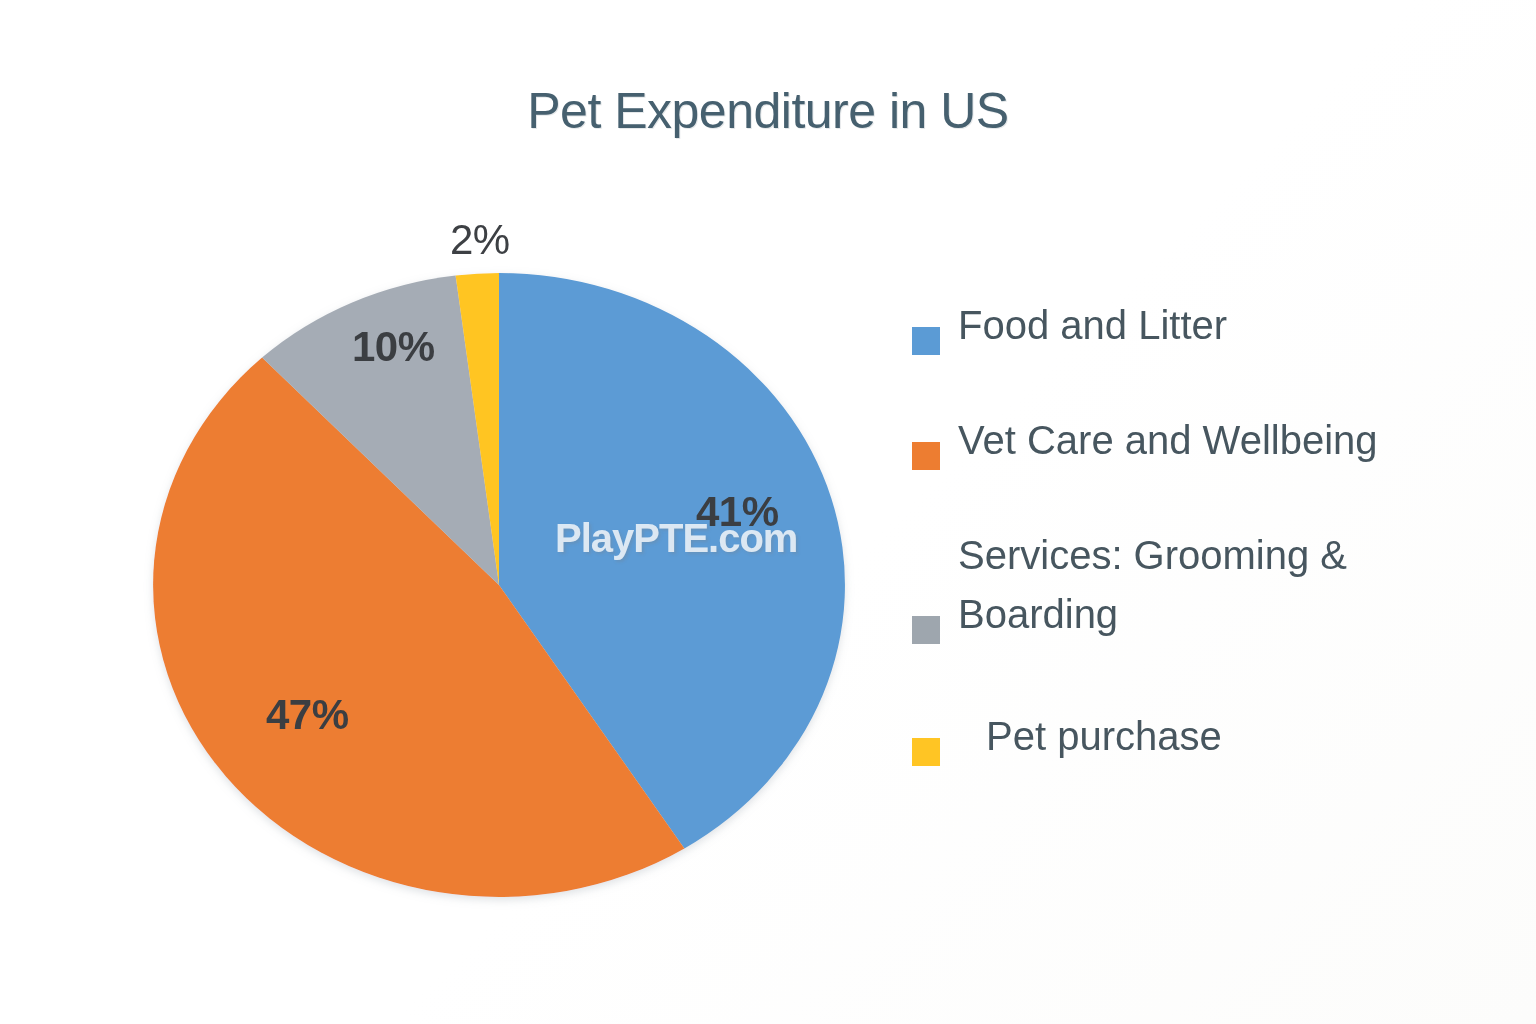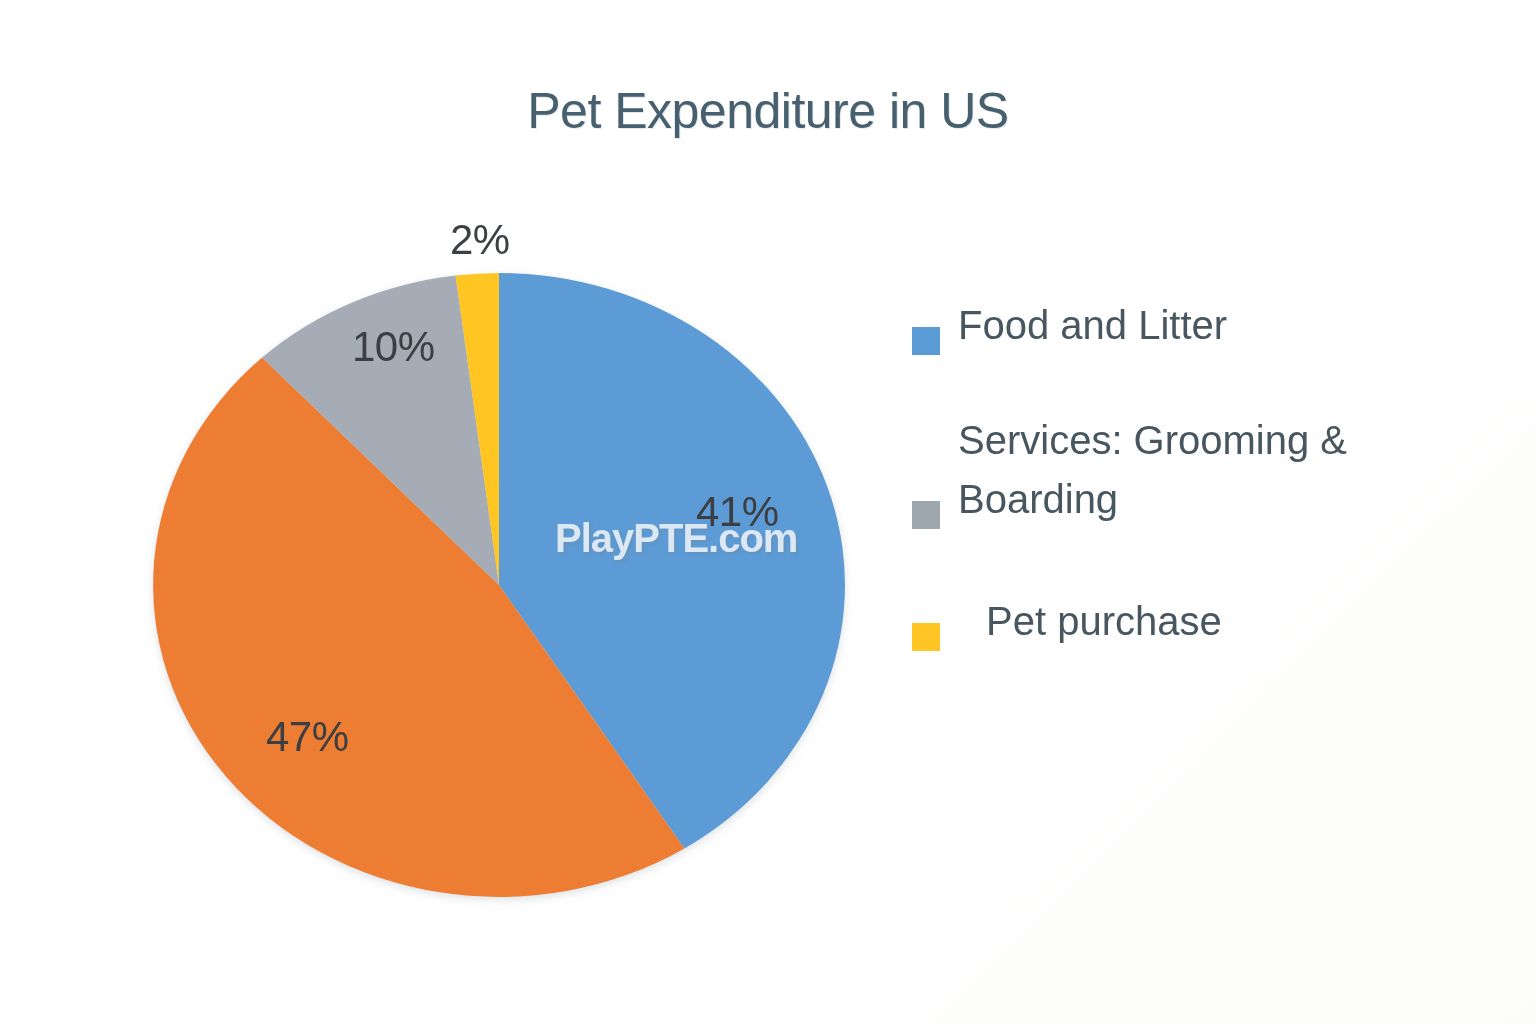--- a/index.html
+++ b/index.html
@@ -55,23 +55,23 @@
 
   
   .slice-label {
     position: absolute;
     font-size: 42px;
     color: #3d4044;
     font-family: "Liberation Sans", sans-serif;
     white-space: nowrap;
     letter-spacing: -0.5px;
   }
-  .slice-label.on-slice { color: #3b3e42; }
+  .slice-label.on-slice { color: #3b3e42; font-weight: bold; }
   #label-food      { left: 696px; top: 488px; text-align: right; }
-  #label-vet       { left: 266px; top: 713px; }
+  #label-vet       { left: 266px; top: 691px; }
   #label-services  { left: 352px; top: 323px; }
   #label-petpurch  { left: 450px; top: 216px; }
 
   
   #watermark {
     position: absolute;
     left: 555px;
     top: 516px;
     font-size: 40px;
     font-weight: bold;
@@ -149,20 +149,24 @@
 
   <div id="watermark">PlayPTE.com</div>
 
   <div id="legend">
 
     <div class="legend-item" id="legend-item-0">
       <span class="legend-swatch" style="background:#5B9BD5"></span>
       <span class="legend-label">Food and Litter</span>
     </div>
 
+    <div class="legend-item" id="legend-item-1">
+      <span class="legend-swatch" style="background:#ED7D31"></span>
+      <span class="legend-label">Vet Care and Wellbeing</span>
+    </div>
 
     <div class="legend-item" id="legend-item-2">
       <span class="legend-swatch" style="background:#9EA6AE"></span>
       <span class="legend-label">Services: Grooming &amp; Boarding</span>
     </div>
 
     <div class="legend-item" id="legend-item-3">
       <span class="legend-swatch" style="background:#FFC524"></span>
       <span class="legend-label">Pet purchase</span>
     </div>

